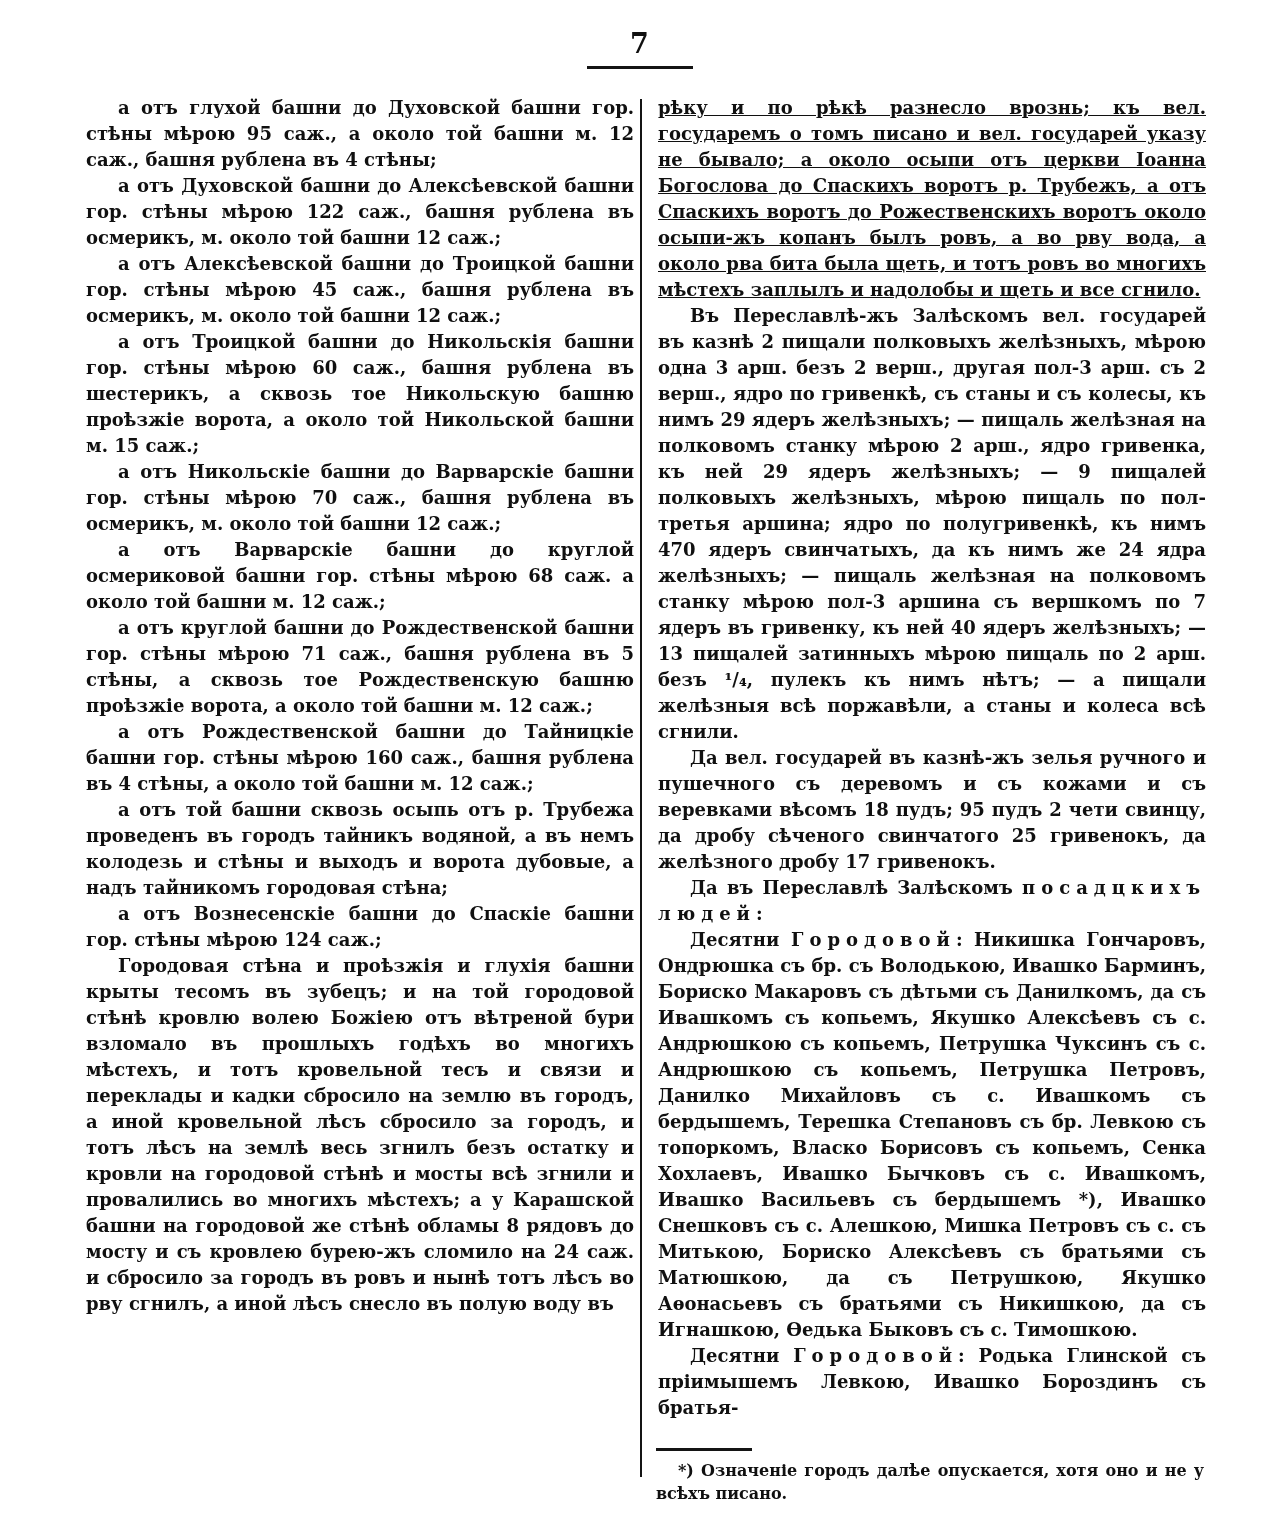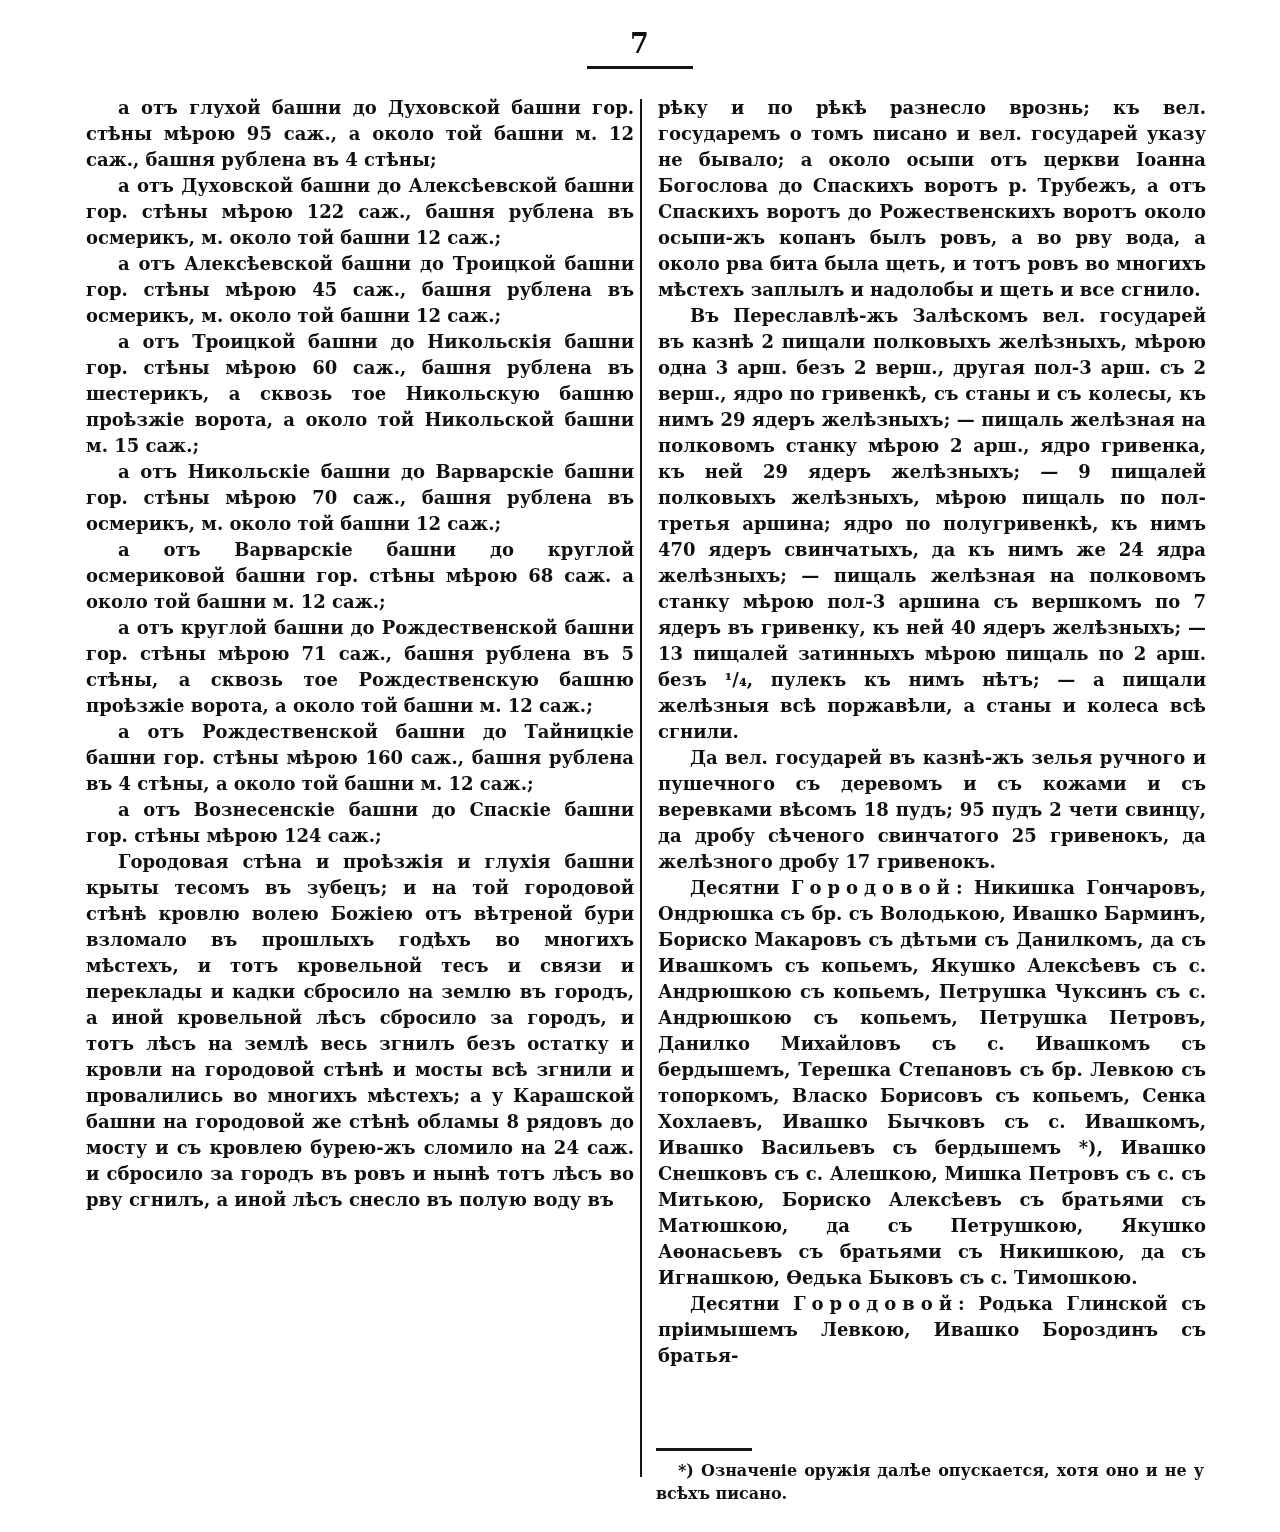--- a/index.html
+++ b/index.html
@@ -38,21 +38,21 @@
   .col { width: 548px; }
   .col p {
     margin: 0;
     font-weight: 700;
     font-size: 18px;
     line-height: 26px;
     text-align: justify;
     text-indent: 32px;
     color: #101010;
   }
-  .col p.noindent { text-indent: 0; }
+  .col p.noindent { text-indent: 0; text-decoration: underline; }
   .spaced { letter-spacing: 6px; }
   .footnote {
     position: absolute; left: 656px; top: 1448px; width: 548px;
   }
   .fn-rule {
     width: 96px; height: 3px; background: #141414; margin: 0 0 8px 0;
   }
   .fn-text {
     margin: 0;
     font-weight: 700;
@@ -78,30 +78,32 @@
   <div class="columns">
     <div class="col" id="col-left">
         <p><span>а отъ глухой башни до Духовской башни гор. стѣны мѣрою 95 саж., а около той башни м. 12 саж., башня рублена въ 4 стѣны;</span></p>
         <p><span>а отъ Духовской башни до Алексѣевской башни гор. стѣны мѣрою 122 саж., башня рублена въ осмерикъ, м. около той башни 12 саж.;</span></p>
         <p><span>а отъ Алексѣевской башни до Троицкой башни гор. стѣны мѣрою 45 саж., башня рублена въ осмерикъ, м. около той башни 12 саж.;</span></p>
         <p><span>а отъ Троицкой башни до Никольскія башни гор. стѣны мѣрою 60 саж., башня рублена въ шестерикъ, а сквозь тое Никольскую башню проѣзжіе ворота, а около той Никольской башни м. 15 саж.;</span></p>
         <p><span>а отъ Никольскіе башни до Варварскіе башни гор. стѣны мѣрою 70 саж., башня рублена въ осмерикъ, м. около той башни 12 саж.;</span></p>
         <p><span>а отъ Варварскіе башни до круглой осмериковой башни гор. стѣны мѣрою 68 саж. а около той башни м. 12 саж.;</span></p>
         <p><span>а отъ круглой башни до Рождественской башни гор. стѣны мѣрою 71 саж., башня рублена въ 5 стѣны, а сквозь тое Рождественскую башню проѣзжіе ворота, а около той башни м. 12 саж.;</span></p>
         <p><span>а отъ Рождественской башни до Тайницкіе башни гор. стѣны мѣрою 160 саж., башня рублена въ 4 стѣны, а около той башни м. 12 саж.;</span></p>
+        <p><span>а отъ той башни сквозь осыпь отъ р. Трубежа проведенъ въ городъ тайникъ водяной, а въ немъ колодезь и стѣны и выходъ и ворота дубовые, а надъ тайникомъ городовая стѣна;</span></p>
         <p><span>а отъ Вознесенскіе башни до Спаскіе башни гор. стѣны мѣрою 124 саж.;</span></p>
         <p><span>Городовая стѣна и проѣзжія и глухія башни крыты тесомъ въ зубецъ; и на той городовой стѣнѣ кровлю волею Божіею отъ вѣтреной бури взломало въ прошлыхъ годѣхъ во многихъ мѣстехъ, и тотъ кровельной тесъ и связи и переклады и кадки сбросило на землю въ городъ, а иной кровельной лѣсъ сбросило за городъ, и тотъ лѣсъ на землѣ весь згнилъ безъ остатку и кровли на городовой стѣнѣ и мосты всѣ згнили и провалились во многихъ мѣстехъ; а у Карашской башни на городовой же стѣнѣ обламы 8 рядовъ до мосту и съ кровлею бурею-жъ сломило на 24 саж. и сбросило за городъ въ ровъ и нынѣ тотъ лѣсъ во рву сгнилъ, а иной лѣсъ снесло въ полую воду въ</span></p>
       </div>
     <div class="col" id="col-right">
         <p class="noindent"><span>рѣку и по рѣкѣ разнесло врознь; къ вел. государемъ о томъ писано и вел. государей указу не бывало; а около осыпи отъ церкви Іоанна Богослова до Спаскихъ воротъ р. Трубежъ, а отъ Спаскихъ воротъ до Рожественскихъ воротъ около осыпи-жъ копанъ былъ ровъ, а во рву вода, а около рва бита была щеть, и тотъ ровъ во многихъ мѣстехъ заплылъ и надолобы и щеть и все сгнило.</span></p>
         <p><span>Въ Переславлѣ-жъ Залѣскомъ вел. государей въ казнѣ 2 пищали полковыхъ желѣзныхъ, мѣрою одна 3 арш. безъ 2 верш., другая пол-3 арш. съ 2 верш., ядро по гривенкѣ, съ станы и съ колесы, къ нимъ 29 ядеръ желѣзныхъ; — пищаль желѣзная на полковомъ станку мѣрою 2 арш., ядро гривенка, къ ней 29 ядеръ желѣзныхъ; — 9 пищалей полковыхъ желѣзныхъ, мѣрою пищаль по пол-третья аршина; ядро по полугривенкѣ, къ нимъ 470 ядеръ свинчатыхъ, да къ нимъ же 24 ядра желѣзныхъ; — пищаль желѣзная на полковомъ станку мѣрою пол-3 аршина съ вершкомъ по 7 ядеръ въ гривенку, къ ней 40 ядеръ желѣзныхъ; — 13 пищалей затинныхъ мѣрою пищаль по 2 арш. безъ ¹/₄, пулекъ къ нимъ нѣтъ; — а пищали желѣзныя всѣ поржавѣли, а станы и колеса всѣ сгнили.</span></p>
         <p><span>Да вел. государей въ казнѣ-жъ зелья ручного и пушечного съ деревомъ и съ кожами и съ веревками вѣсомъ 18 пудъ; 95 пудъ 2 чети свинцу, да дробу сѣченого свинчатого 25 гривенокъ, да желѣзного дробу 17 гривенокъ.</span></p>
+        <p><span>Да въ Переславлѣ Залѣскомъ </span><span class="spaced">посадцкихъ людей</span><span>:</span></p>
         <p><span>Десятни </span><span class="spaced">Городовой</span><span>: Никишка Гончаровъ, Ондрюшка съ бр. съ Володькою, Ивашко Барминъ, Бориско Макаровъ съ дѣтьми съ Данилкомъ, да съ Ивашкомъ съ копьемъ, Якушко Алексѣевъ съ с. Андрюшкою съ копьемъ, Петрушка Чуксинъ съ с. Андрюшкою съ копьемъ, Петрушка Петровъ, Данилко Михайловъ съ с. Ивашкомъ съ бердышемъ, Терешка Степановъ съ бр. Левкою съ топоркомъ, Власко Борисовъ съ копьемъ, Сенка Хохлаевъ, Ивашко Бычковъ съ с. Ивашкомъ, Ивашко Васильевъ съ бердышемъ *), Ивашко Снешковъ съ с. Алешкою, Мишка Петровъ съ с. съ Митькою, Бориско Алексѣевъ съ братьями съ Матюшкою, да съ Петрушкою, Якушко Аѳонасьевъ съ братьями съ Никишкою, да съ Игнашкою, Ѳедька Быковъ съ с. Тимошкою.</span></p>
         <p><span>Десятни </span><span class="spaced">Городовой</span><span>: Родька Глинской съ пріимышемъ Левкою, Ивашко Бороздинъ съ братья-</span></p>
       </div>
   </div>
 
   <div class="footnote">
     <div class="fn-rule"></div>
-    <p class="fn-text"><span>*)</span><span> </span><span>Означеніе оружія далѣе опускается, хотя оно и не у всѣхъ писано.</span></p>
+    <p class="fn-text"><span>*)</span><span> </span><span>Означеніе городъ далѣе опускается, хотя оно и не у всѣхъ писано.</span></p>
   </div>
 
 </div>
 
 </body></html>

